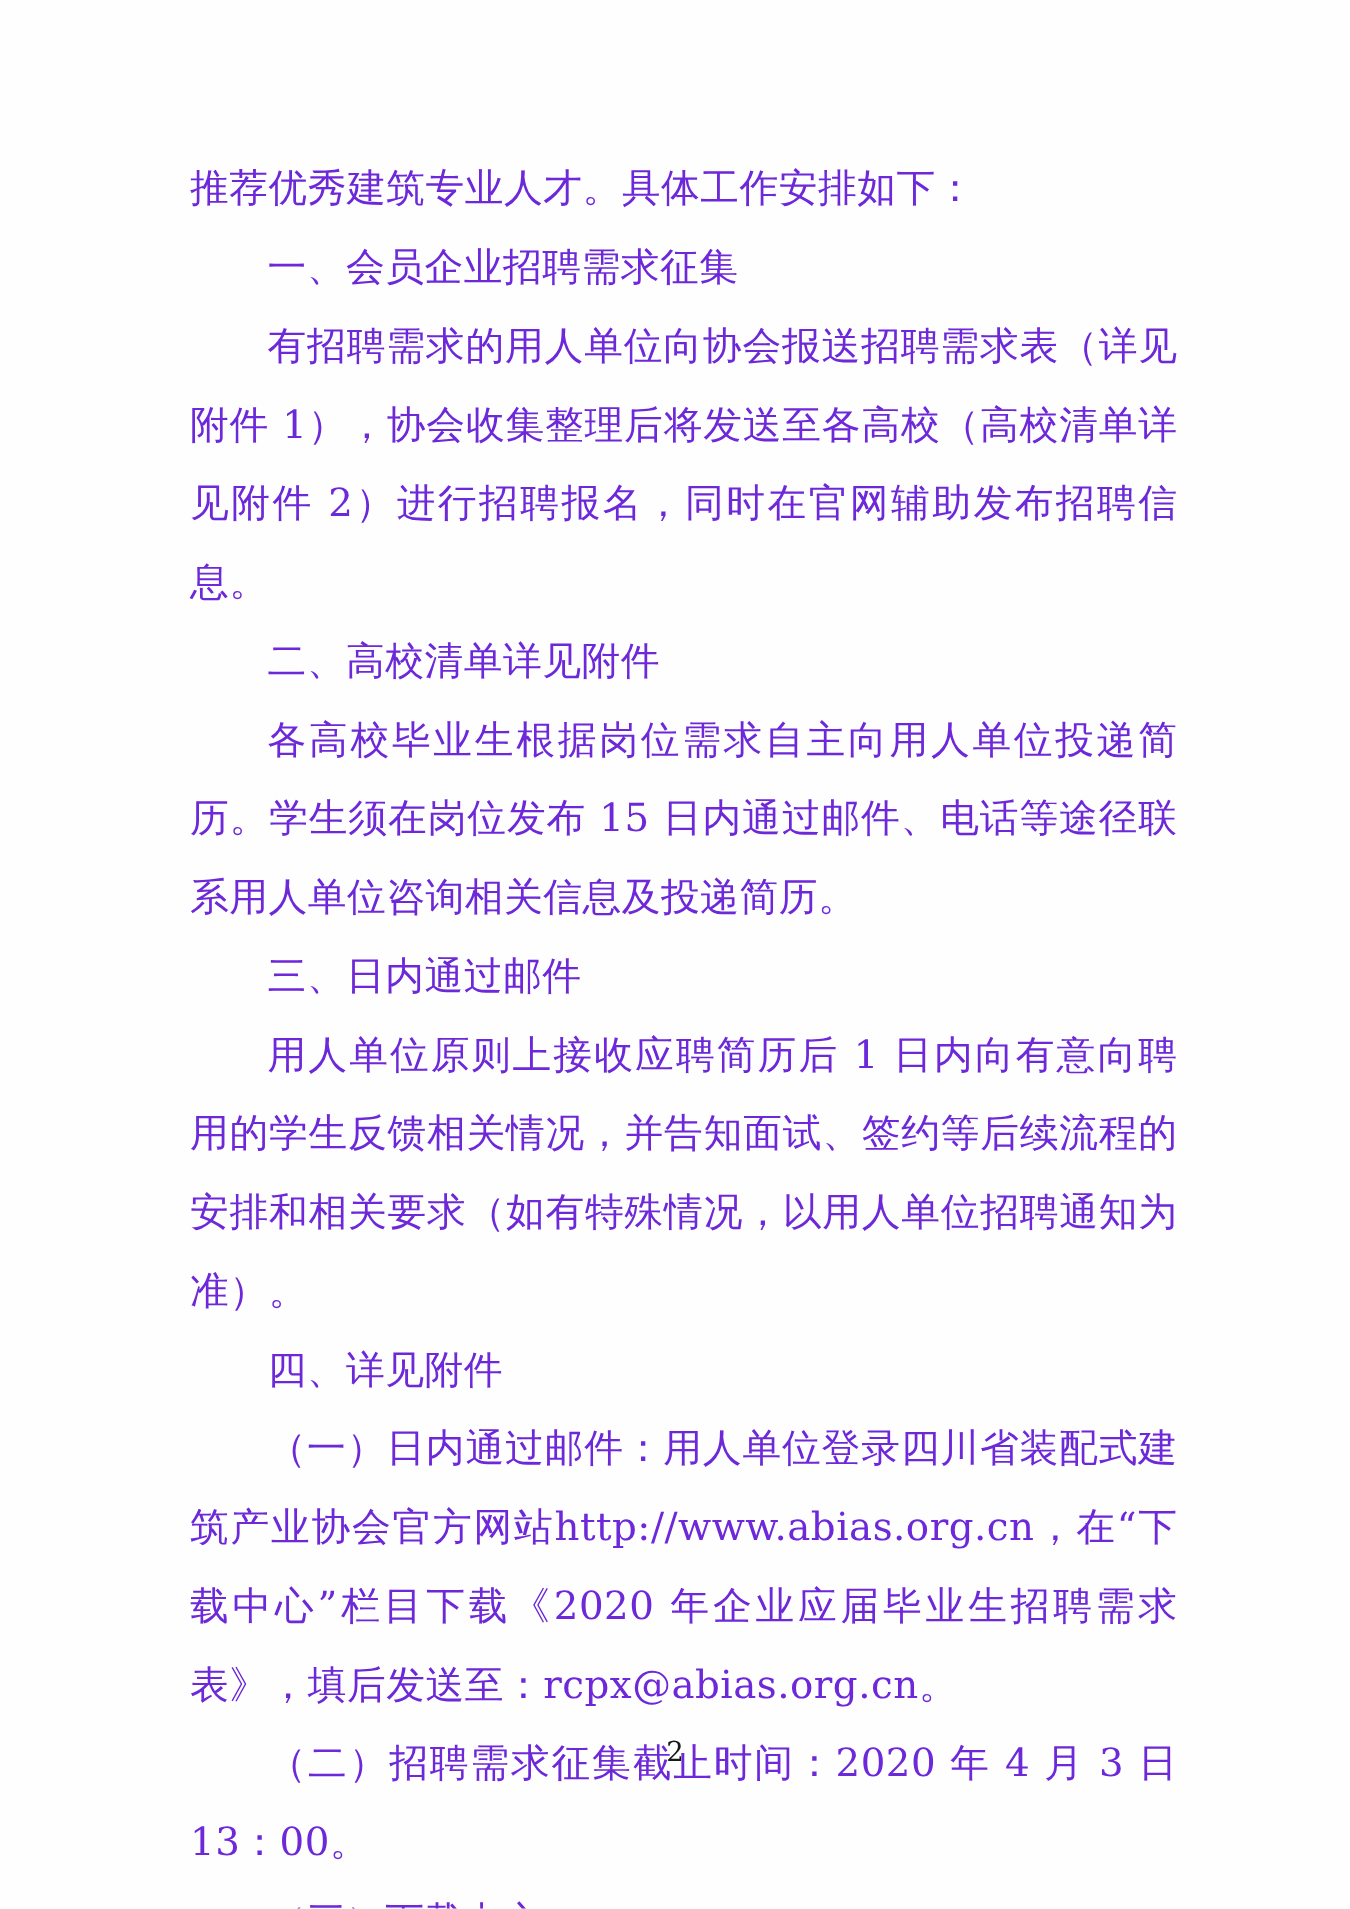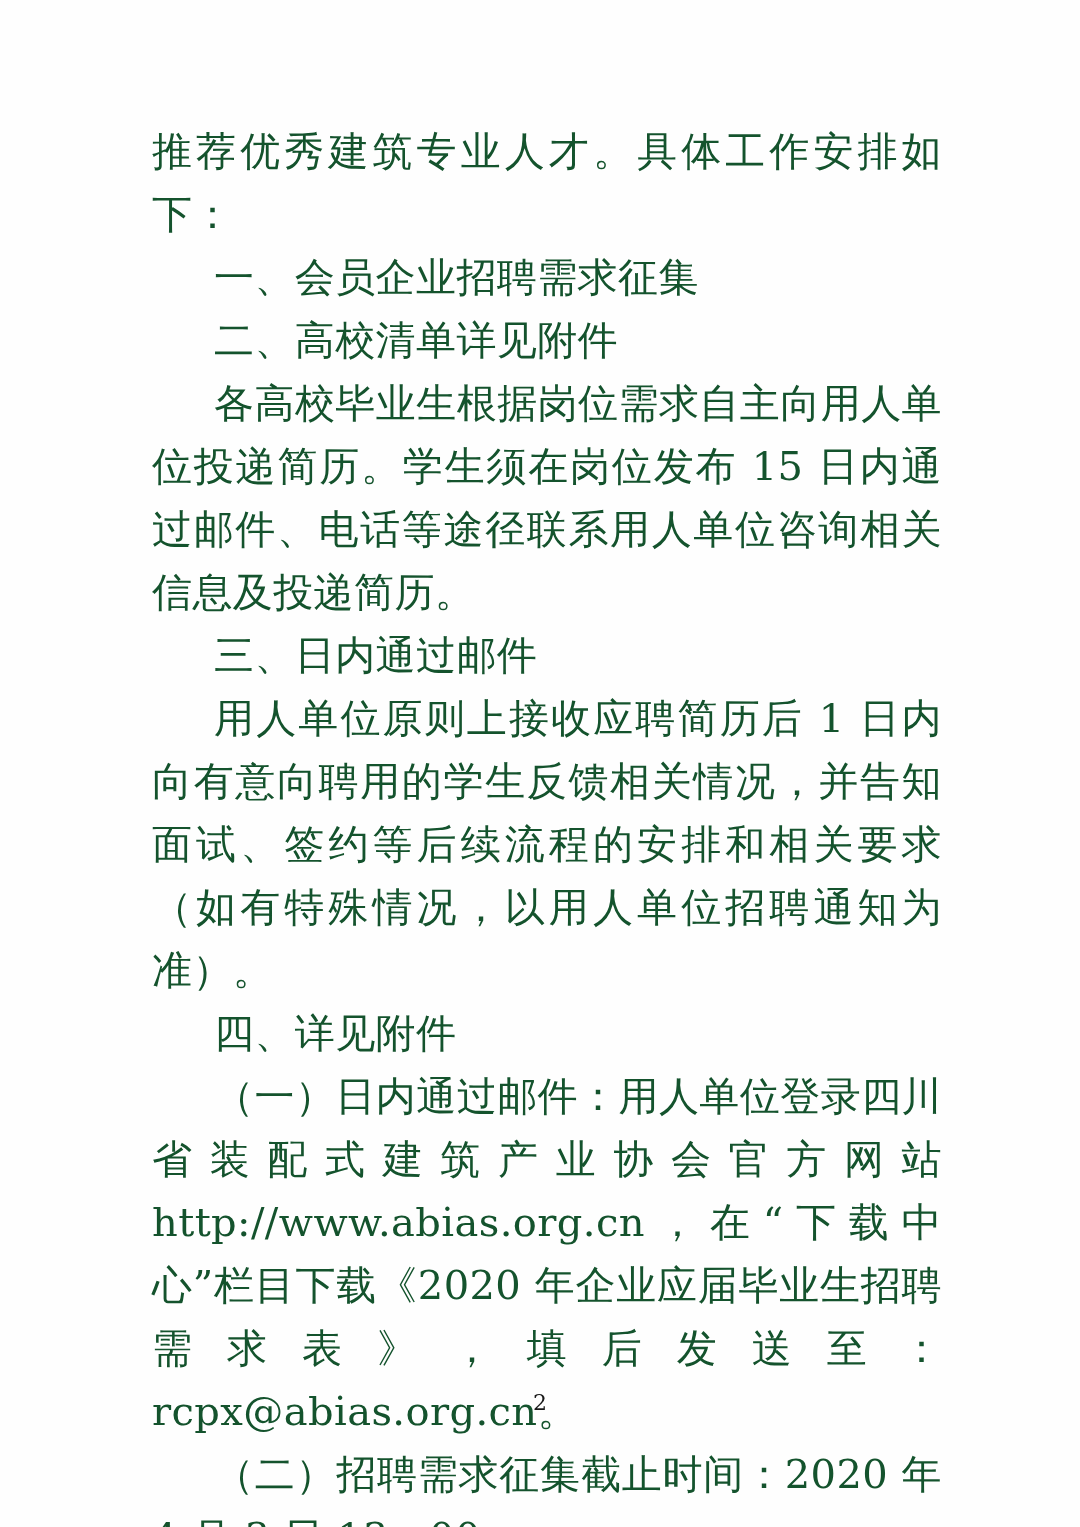--- a/index.html
+++ b/index.html
@@ -20,27 +20,27 @@
     box-sizing: border-box;
     overflow: hidden;
   }
   .doc-body {
     position: absolute;
     left: 152px;
     top: 120px;
     width: 790px;
   }
   .para {
-    font-size: 40px;
+    font-size: 31px;
     line-height: 63px;
     text-align: justify;
     text-justify: inter-ideograph;
     letter-spacing: 0.4px;
     margin: 0;
-    color: #14532d;
+    color: #6d28d9;
   }
   .indent {
     text-indent: 62px;
   }
   .no-indent {
     text-indent: 0;
   }
   .link {
     text-underline-offset: 4px;
     font-family: "DejaVu Serif", "Liberation Serif", serif;
@@ -62,20 +62,21 @@
 </head>
 <body>
 
 <div class="page">
   <div class="doc-body">
 
     <p class="para no-indent">推荐优秀建筑专业人才。具体工作安排如下：</p>
 
     <p class="para indent">一、会员企业招聘需求征集</p>
 
+    <p class="para indent">有招聘需求的用人单位向协会报送招聘需求表（详见附件 1），协会收集整理后将发送至各高校（高校清单详见附件 2）进行招聘报名，同时在官网辅助发布招聘信息。</p>
 
     <p class="para indent">二、高校清单详见附件</p>
 
     <p class="para indent">各高校毕业生根据岗位需求自主向用人单位投递简历。学生须在岗位发布 15 日内通过邮件、电话等途径联系用人单位咨询相关信息及投递简历。</p>
 
     <p class="para indent">三、日内通过邮件</p>
 
     <p class="para indent">用人单位原则上接收应聘简历后 1 日内向有意向聘用的学生反馈相关情况，并告知面试、签约等后续流程的安排和相关要求（如有特殊情况，以用人单位招聘通知为准）。</p>
 
     <p class="para indent">四、详见附件</p>

